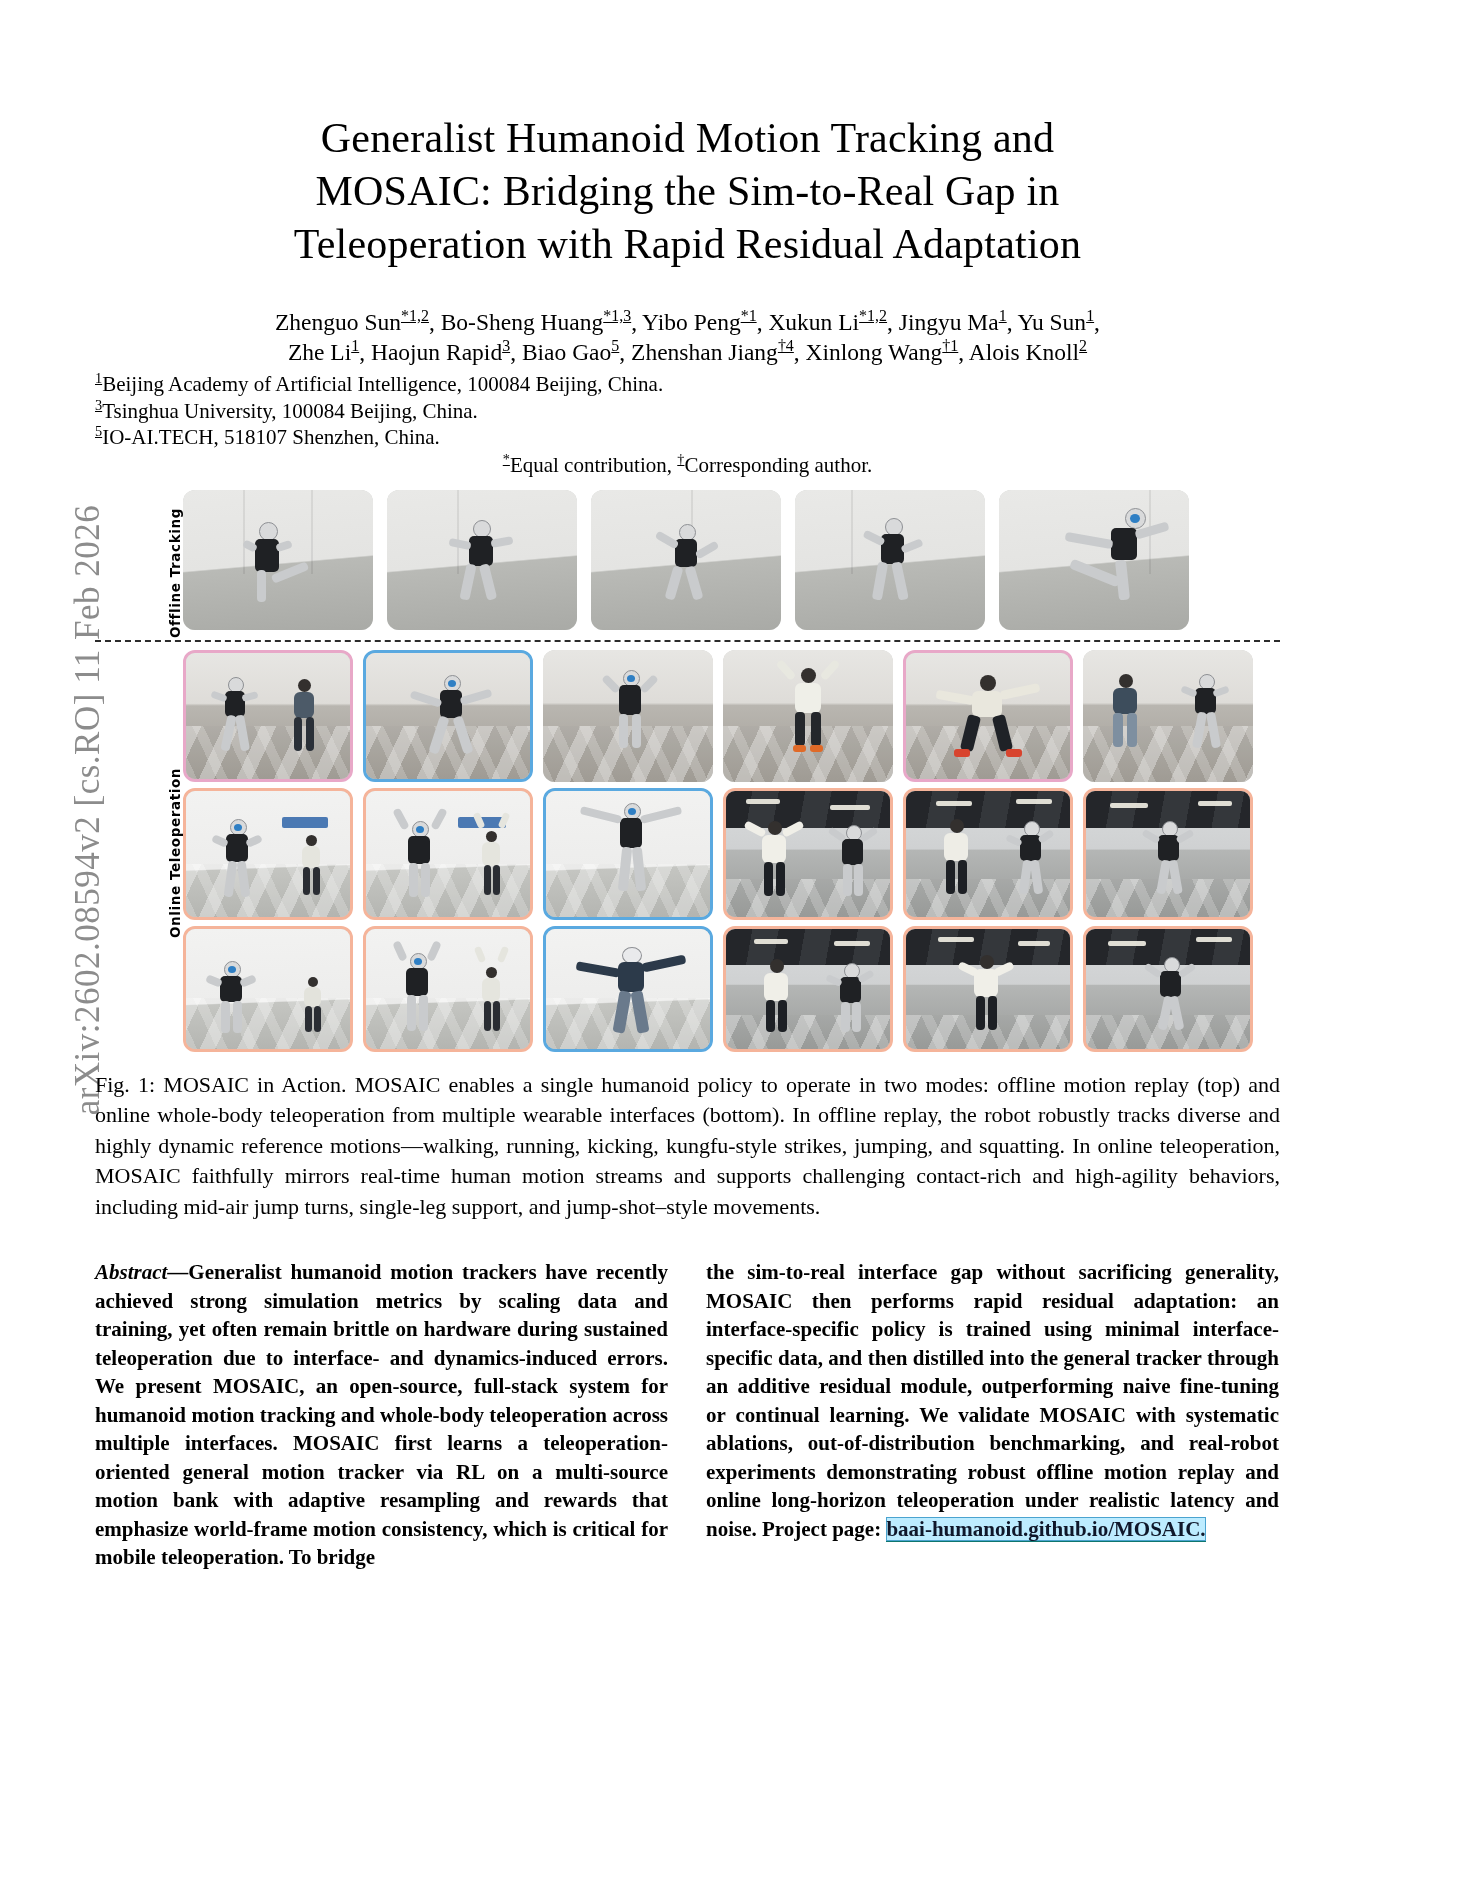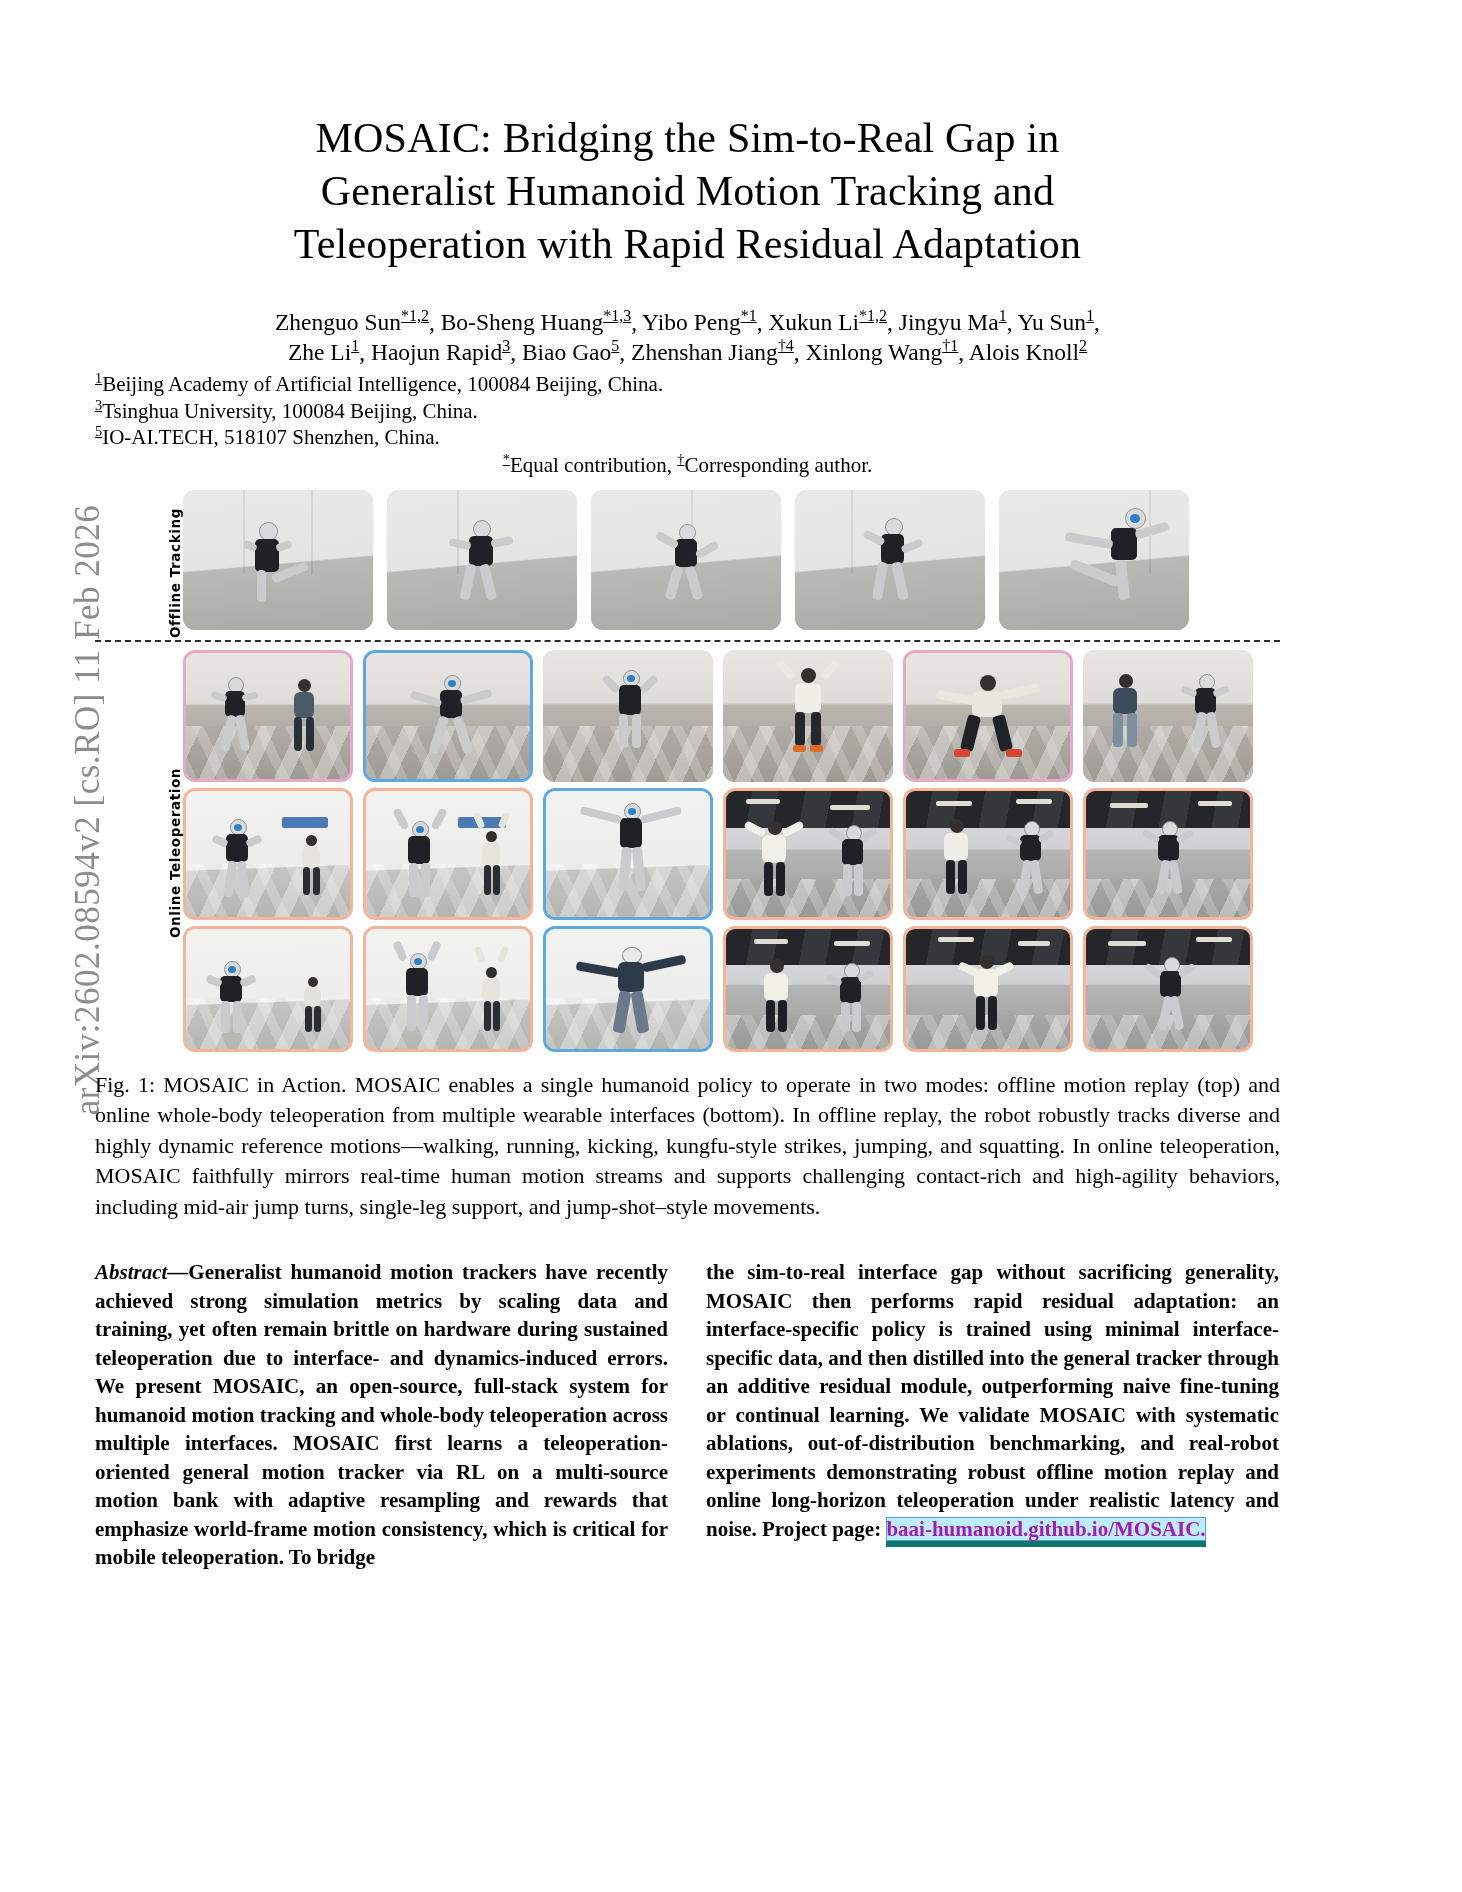--- a/index.html
+++ b/index.html
@@ -193,36 +193,36 @@
     line-height: 28.5px;
   }
   #abstract .col {
     width: 573px;
     text-align: justify;
     text-justify: inter-word;
   }
   #abstract .lead { font-style: italic; font-weight: bold; }
   .projlink {
     background: #bdecff;
-    color: #a21caf;
+    color: #0f172a;
     text-decoration: none;
-    border-bottom: 6px solid #0f766e;
+    border-bottom: 1px solid #0f766e;
     box-shadow: 0 0 0 1px #4aa3cf inset;
   }
 </style>
 </head>
 <body>
 
 <div id="arxiv-stamp">arXiv:2602.08594v2  [cs.RO]  11 Feb 2026</div>
 
 <div id="page">
 
   <h1 id="title">
+    <span class="tline">Generalist Humanoid Motion Tracking and</span>
     <span class="tline">MOSAIC: Bridging the Sim-to-Real Gap in</span>
-    <span class="tline">Generalist Humanoid Motion Tracking and</span>
     <span class="tline">Teleoperation with Rapid Residual Adaptation</span>
   </h1>
 
   <div id="authors">
     <span class="aline" id="author-line-1"><span>Zhenguo Sun</span><sup>*1,2</sup>, <span>Bo-Sheng Huang</span><sup>*1,3</sup>, <span>Yibo Peng</span><sup>*1</sup>, <span>Xukun Li</span><sup>*1,2</sup>, <span>Jingyu Ma</span><sup>1</sup>, <span>Yu Sun</span><sup>1</sup>,</span>
     <span class="aline" id="author-line-2"><span>Zhe Li</span><sup>1</sup>, <span>Haojun Rapid</span><sup>3</sup>, <span>Biao Gao</span><sup>5</sup>, <span>Zhenshan Jiang</span><sup>†4</sup>, <span>Xinlong Wang</span><sup>†1</sup>, <span>Alois Knoll</span><sup>2</sup></span>
   </div>
 
   <div id="affils">
       <span class="affil"><sup>1</sup><span>Beijing Academy of Artificial Intelligence, 100084 Beijing, China.</span></span>

